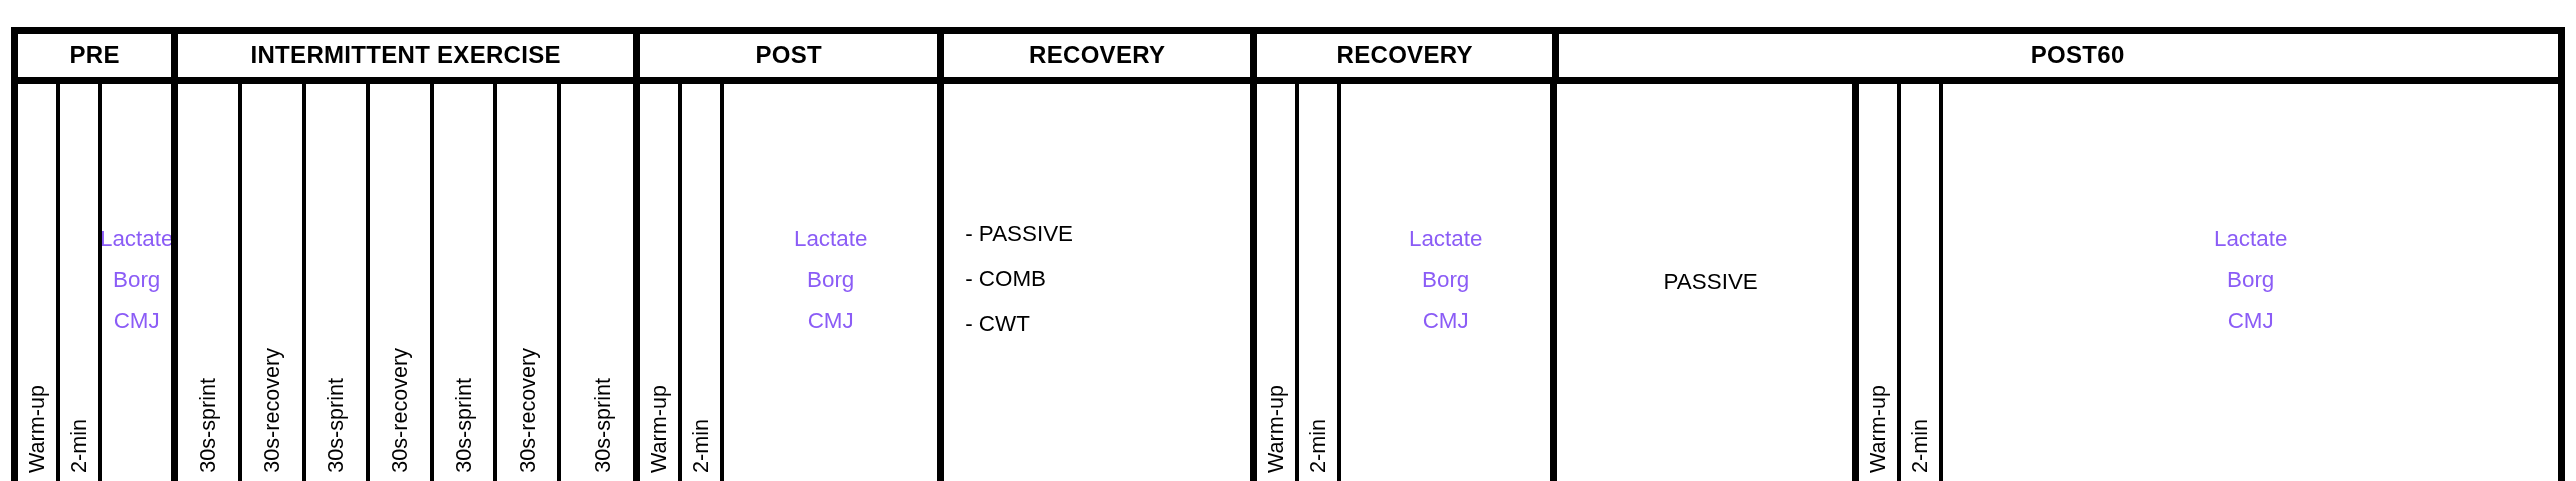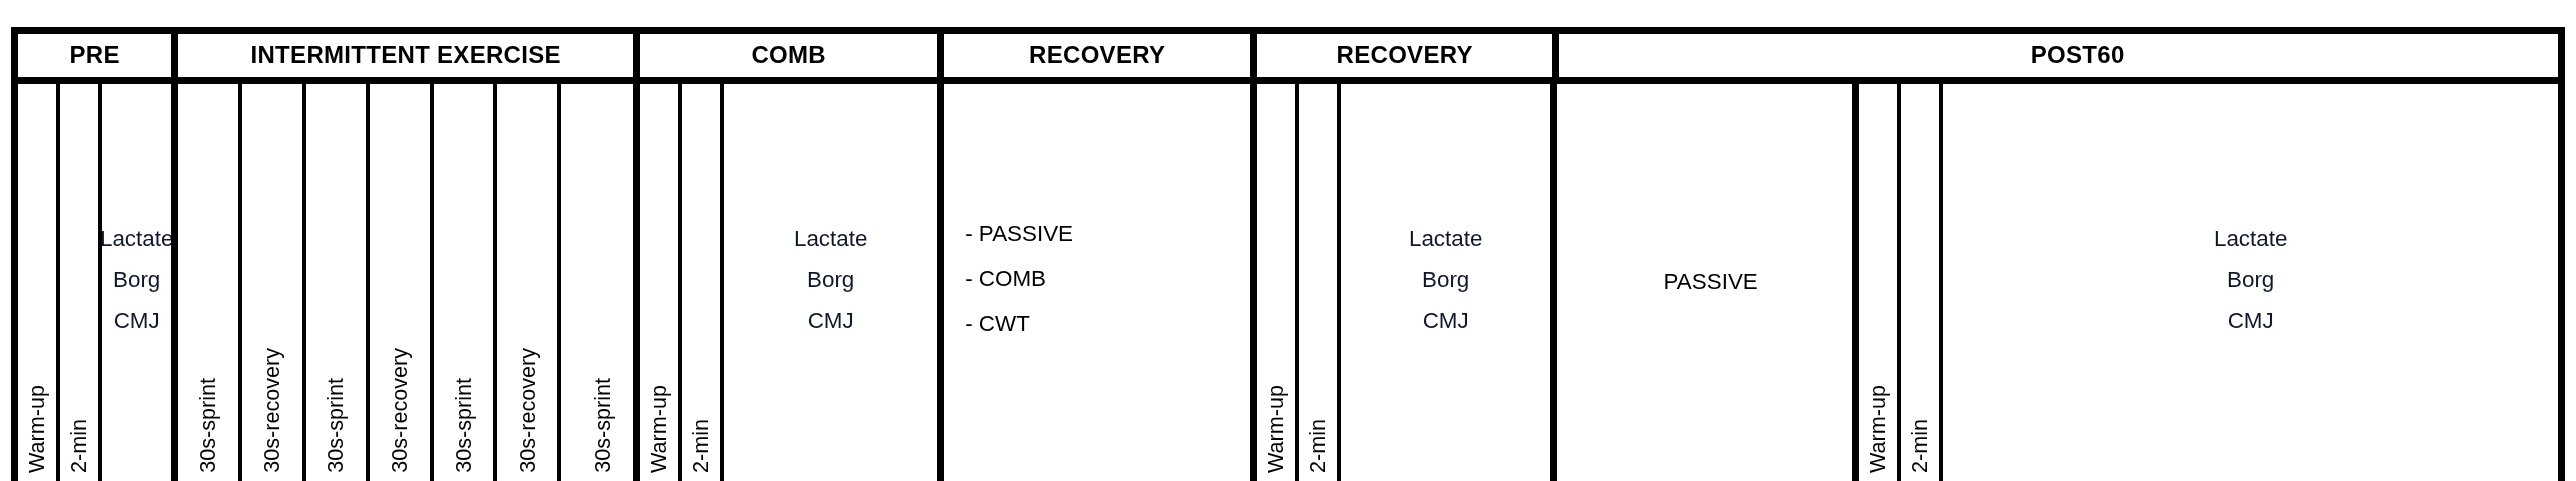--- a/index.html
+++ b/index.html
@@ -106,21 +106,21 @@
 
   
   .cell.measures {
     flex-direction: column;
     align-items: center;
     justify-content: center;
     padding: 0 4.8px 4.8px 4.8px;
   }
   .cell.measures .mline {
     font-size: 22.4px;
-    color: #0f172a;
+    color: #8b5cf6;
     line-height: 1.85;
     white-space: nowrap;
   }
 
   
   .cell.options {
     flex-direction: column;
     align-items: flex-start;
     justify-content: center;
     padding: 0 0 4.8px 21px;
@@ -154,21 +154,21 @@
 
       <div class="head-block" style="flex:0 0 160px;">
         <span class="head-label">PRE</span>
       </div>
 
       <div class="head-block" style="flex:0 0 462px;align-items:center;">
         <span class="head-label">INTERMITTENT EXERCISE</span>
       </div>
 
       <div class="head-block" style="flex:0 0 304px;">
-        <span class="head-label">COMB</span>
+        <span class="head-label">POST</span>
       </div>
 
       <div class="head-block" style="flex:0 0 313px;">
         <span class="head-label">RECOVERY</span>
       </div>
 
 
       <div class="head-block" style="flex:0 0 302px;">
         <span class="head-label">RECOVERY</span>
       </div>

